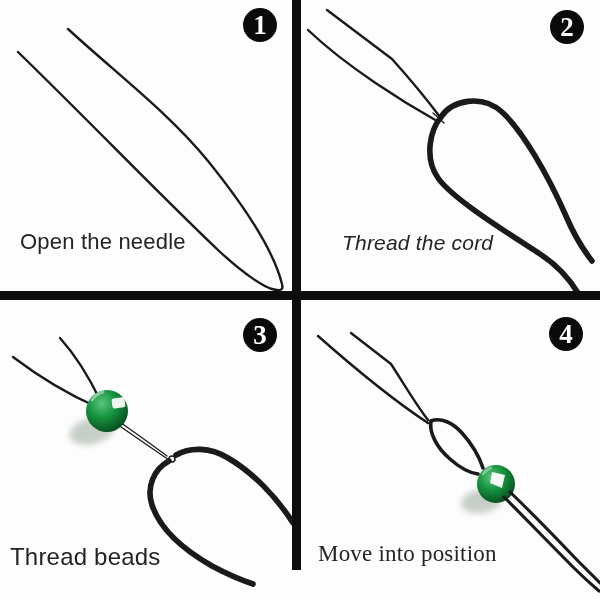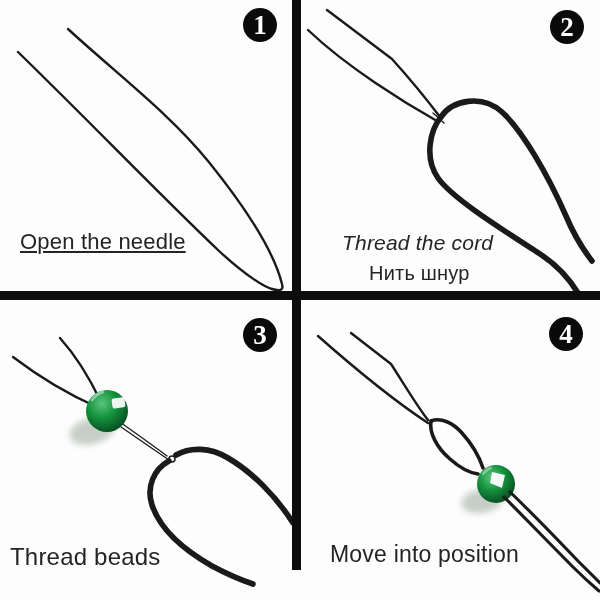--- a/index.html
+++ b/index.html
@@ -18,26 +18,26 @@
   .divider{fill:var(--divider,#0d0d0d);}
   .stop-light{stop-color:var(--bead-light,#5cc57e);}
   .stop-mid{stop-color:var(--bead-mid,#15933e);}
   .stop-dark{stop-color:var(--bead-dark,#06461c);}
   .bead-shadow{fill:var(--bead-shadow,#9aa89b);opacity:.55;}
   .hi{fill:#ffffff;}
   .caption{
     position:absolute;color:var(--text,#242424);white-space:nowrap;
     letter-spacing:.2px;
   }
-  .cap-1en{left:20px;top:229px;font-size:22px;text-decoration:underline;}
+  .cap-1en{left:20px;top:229px;font-size:22px;}
   .cap-1ru{left:38px;top:262px;font-size:20px;}
   .cap-2en{left:342px;top:231px;font-size:21px;font-style:italic;}
   .cap-2ru{left:369px;top:262px;font-size:20px;}
   .cap-3en{left:10px;top:543px;font-size:24px;}
-  .cap-4en{left:330px;top:541px;font-size:23px;}
+  .cap-4en{left:318px;top:541px;font-size:23px;font-family:Liberation Serif, serif;}
   .badge{
     position:absolute;width:34px;height:34px;border-radius:50%;
     background:var(--badge-bg,#0a0a0a);color:var(--badge-text,#ffffff);
     display:flex;align-items:center;justify-content:center;
     font-family:"Liberation Serif","DejaVu Serif",serif;
     font-weight:bold;font-size:27px;line-height:1;
   }
   .badge-1{left:243px;top:8px;}
   .badge-2{left:550px;top:10px;}
   .badge-3{left:243px;top:318px;}
@@ -116,17 +116,16 @@
   </div>
   <div class="badge badge-3">
     <span>3</span>
   </div>
   <div class="badge badge-4">
     <span>4</span>
   </div>
 
   <div class="caption cap-1en">Open the needle</div>
   <div class="caption cap-2en">Thread the cord</div>
-  <div class="caption cap-2ru">Нить шнур</div>
   <div class="caption cap-3en">Thread beads</div>
   <div class="caption cap-4en">Move into position</div>
 
 </div>
 
 </body></html>

